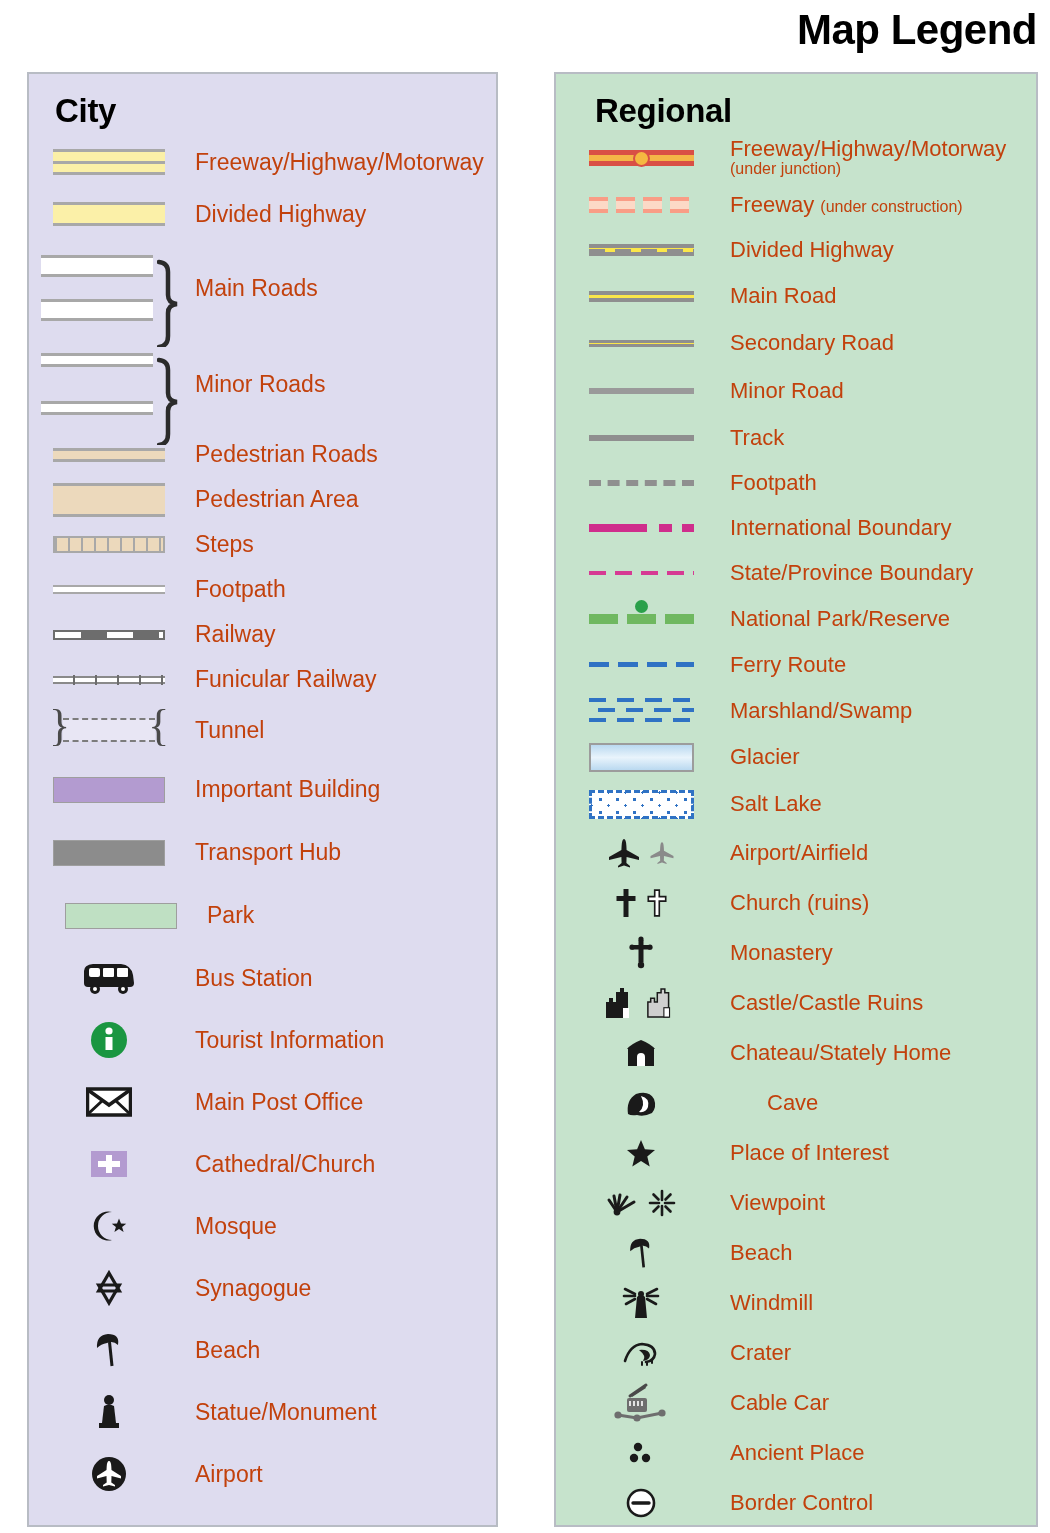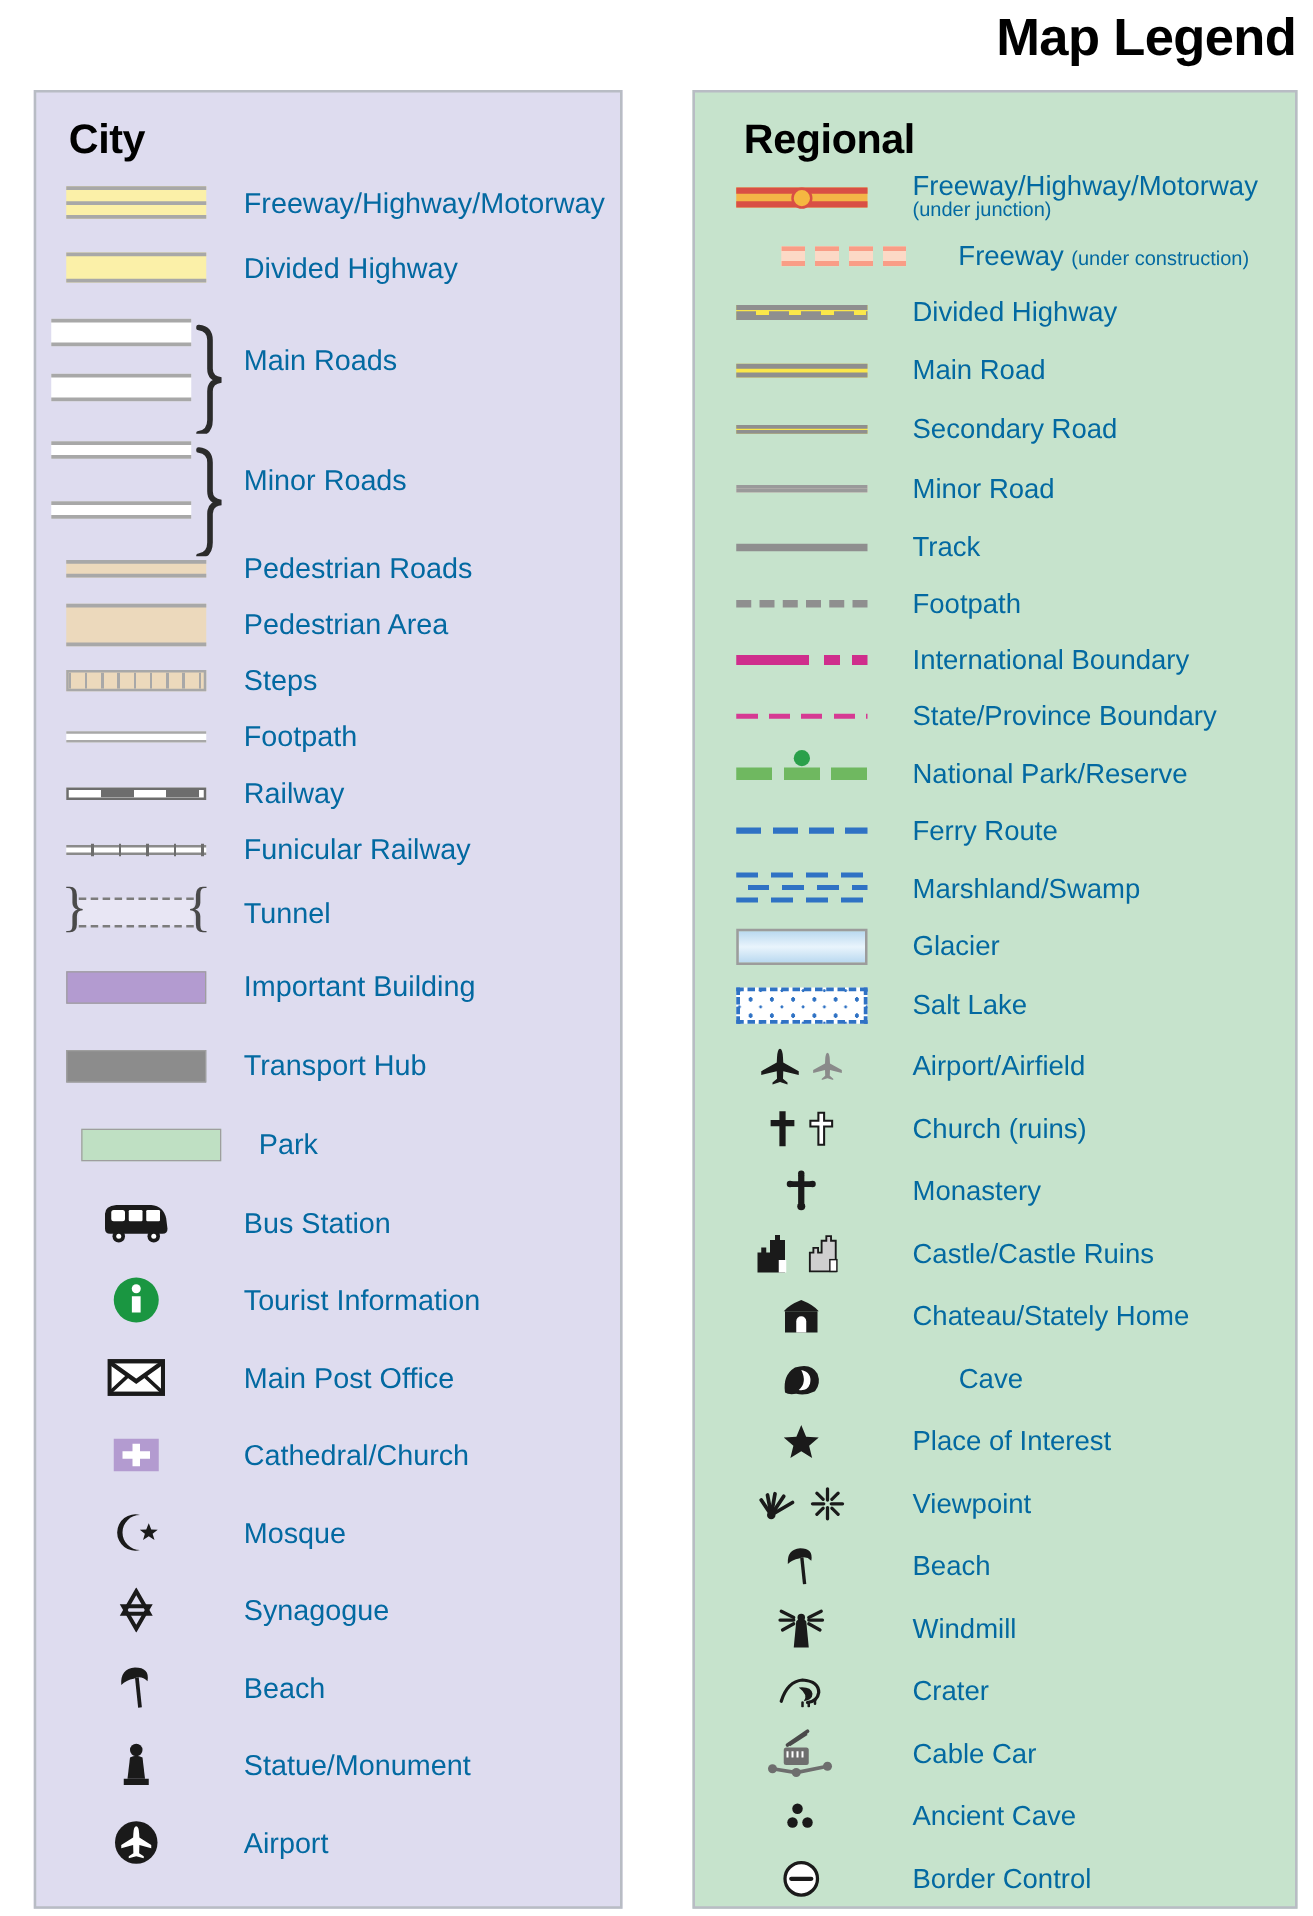--- a/index.html
+++ b/index.html
@@ -61,21 +61,21 @@
     position: relative;
   }
   .sym {
     flex: 0 0 auto;
     display: flex;
     align-items: center;
     justify-content: center;
     position: relative;
   }
   .label {
-    color: #0369a1;
+    color: #c2410c;
     white-space: nowrap;
   }
 
   
   #city-rows { margin-top: 6px; }
   #city-rows .row { min-height: 45px; }
   #city-rows .sym { width: 160px; }
   #city-rows .label { font-size: 23px; margin-left: 6px; }
 
   
@@ -586,21 +586,21 @@
         <div class="rline r-freeway">
             <span class="junction"></span>
           </div>
       </div>
       <div class="label label-two">
         <span class="l1">Freeway/Highway/Motorway</span>
         <span class="l2">(under junction)</span>
       </div>
     </div>
 
-    <div class="row" style="height:44px;justify-content:center;">
+    <div class="row" style="height:44px;">
       <div class="sym">
         <div class="rline r-freeway-uc"></div>
       </div>
       <div class="label">
         <span>Freeway</span><span class="sub" style="margin-left:6px;">(under construction)</span>
       </div>
     </div>
 
     <div class="row" style="height:46px;">
       <div class="sym">
@@ -881,21 +881,21 @@
     </div>
 
     <div class="row" style="height:50px;">
       <div class="sym">
         <svg width="30" height="26" viewBox="0 0 30 26">
           <circle cx="12" cy="7" r="4.2" fill="#1a1a1a"></circle>
           <circle cx="8" cy="18" r="4.2" fill="#1a1a1a"></circle>
           <circle cx="20" cy="18" r="4.2" fill="#1a1a1a"></circle>
         </svg>
       </div>
-      <div class="label">Ancient Cave</div>
+      <div class="label">Ancient Place</div>
     </div>
 
     <div class="row" style="height:50px;">
       <div class="sym">
         <svg width="32" height="32" viewBox="0 0 32 32">
           <circle cx="16" cy="16" r="13" fill="#fff" stroke="#1a1a1a" stroke-width="2.6"></circle>
           <path d="M8 16 H24" stroke="#1a1a1a" stroke-width="3.4" stroke-linecap="round"></path>
         </svg>
       </div>
       <div class="label">Border Control</div>

